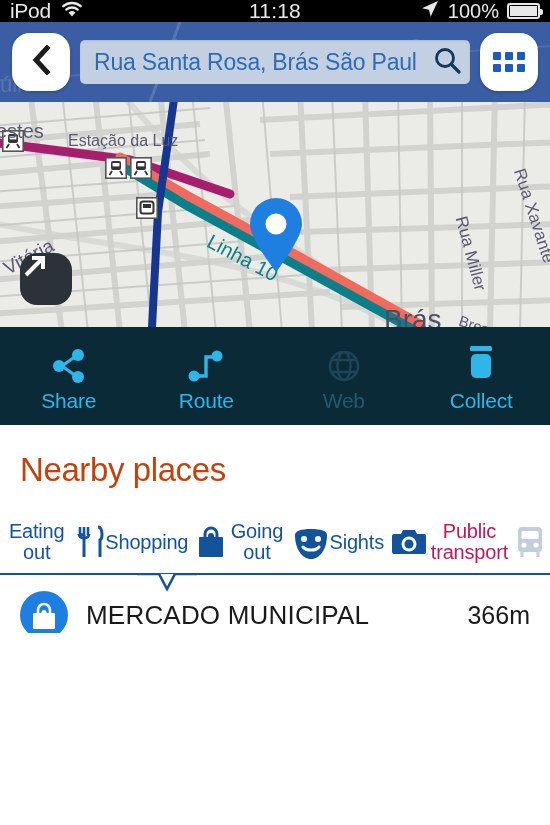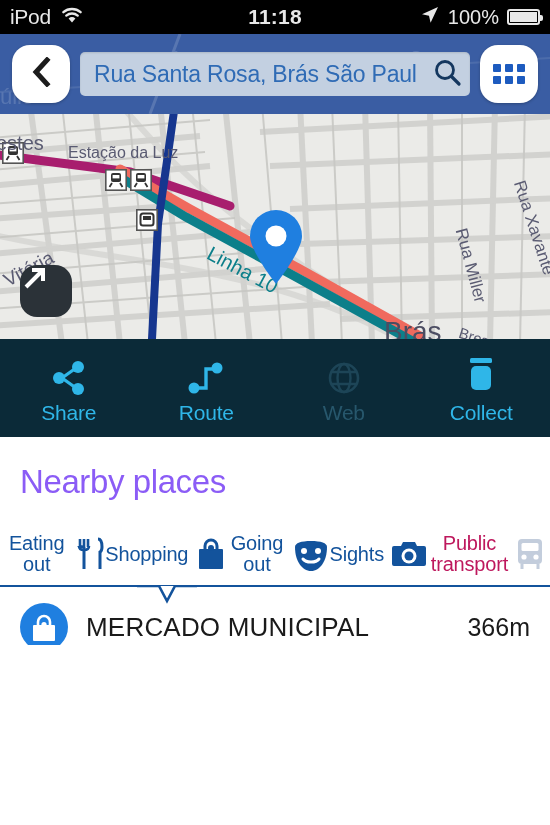--- a/index.html
+++ b/index.html
@@ -5,29 +5,29 @@
   * { margin:0; padding:0; box-sizing:border-box; }
   html, body {
     width:550px; height:825px;
     font-family:"Liberation Sans", sans-serif;
     background:#ffffff; overflow:hidden;
   }
   .phone { position:relative; width:550px; height:825px; overflow:hidden; background:#fff; }
 
   
   .statusbar {
-    position:relative; height:34px; background:#000000;
+    position:relative; height:22px; background:#000000;
     display:flex; align-items:center; color:#e8e8e8;
     font-size:20px; padding:0 10px;
   }
   .sb-left { display:flex; align-items:center; gap:9px; }
   .sb-carrier { font-size:21px; letter-spacing:-0.3px; }
   .sb-center {
     position:absolute; left:0; right:0; text-align:center;
-    font-size:21px; font-weight:bold; letter-spacing:0.2px;
+    font-size:21px; font-weight:normal; letter-spacing:0.2px;
   }
   .sb-right {
     margin-left:auto; display:flex; align-items:center; gap:8px;
     font-size:20px; position:relative; z-index:2;
   }
   .wifi-ico { display:block; }
   .loc-ico  { display:block; }
   .batt {
     width:33px; height:16px; border:2px solid #e8e8e8; border-radius:3px;
     position:relative; display:inline-block;
@@ -92,21 +92,21 @@
     align-items:center; justify-content:flex-end; gap:6px;
   }
   .action-label { font-size:21px; letter-spacing:-0.2px; }
   .action.on  .action-label { color:#2fb6e8; }
   .action.off .action-label { color:#27576c; }
   .action-ico { height:42px; display:flex; align-items:flex-end; justify-content:center; }
 
   
   .nearby { background:#ffffff; padding:26px 0 0; }
   .nearby-title {
-    color:#8b5cf6; font-size:33px; font-weight:normal;
+    color:#c2410c; font-size:33px; font-weight:normal;
     padding:0 20px; letter-spacing:-0.4px;
   }
   .cats { display:flex; margin-top:32px; padding:0 4px; position:relative; }
   .cat {
     flex:1 1 0; display:flex; flex-direction:row; align-items:center;
     gap:6px; padding-bottom:10px;
   }
   .cat-label {
     font-size:20px; line-height:1.05; text-align:center; color:#13539c;
     letter-spacing:-0.2px;

